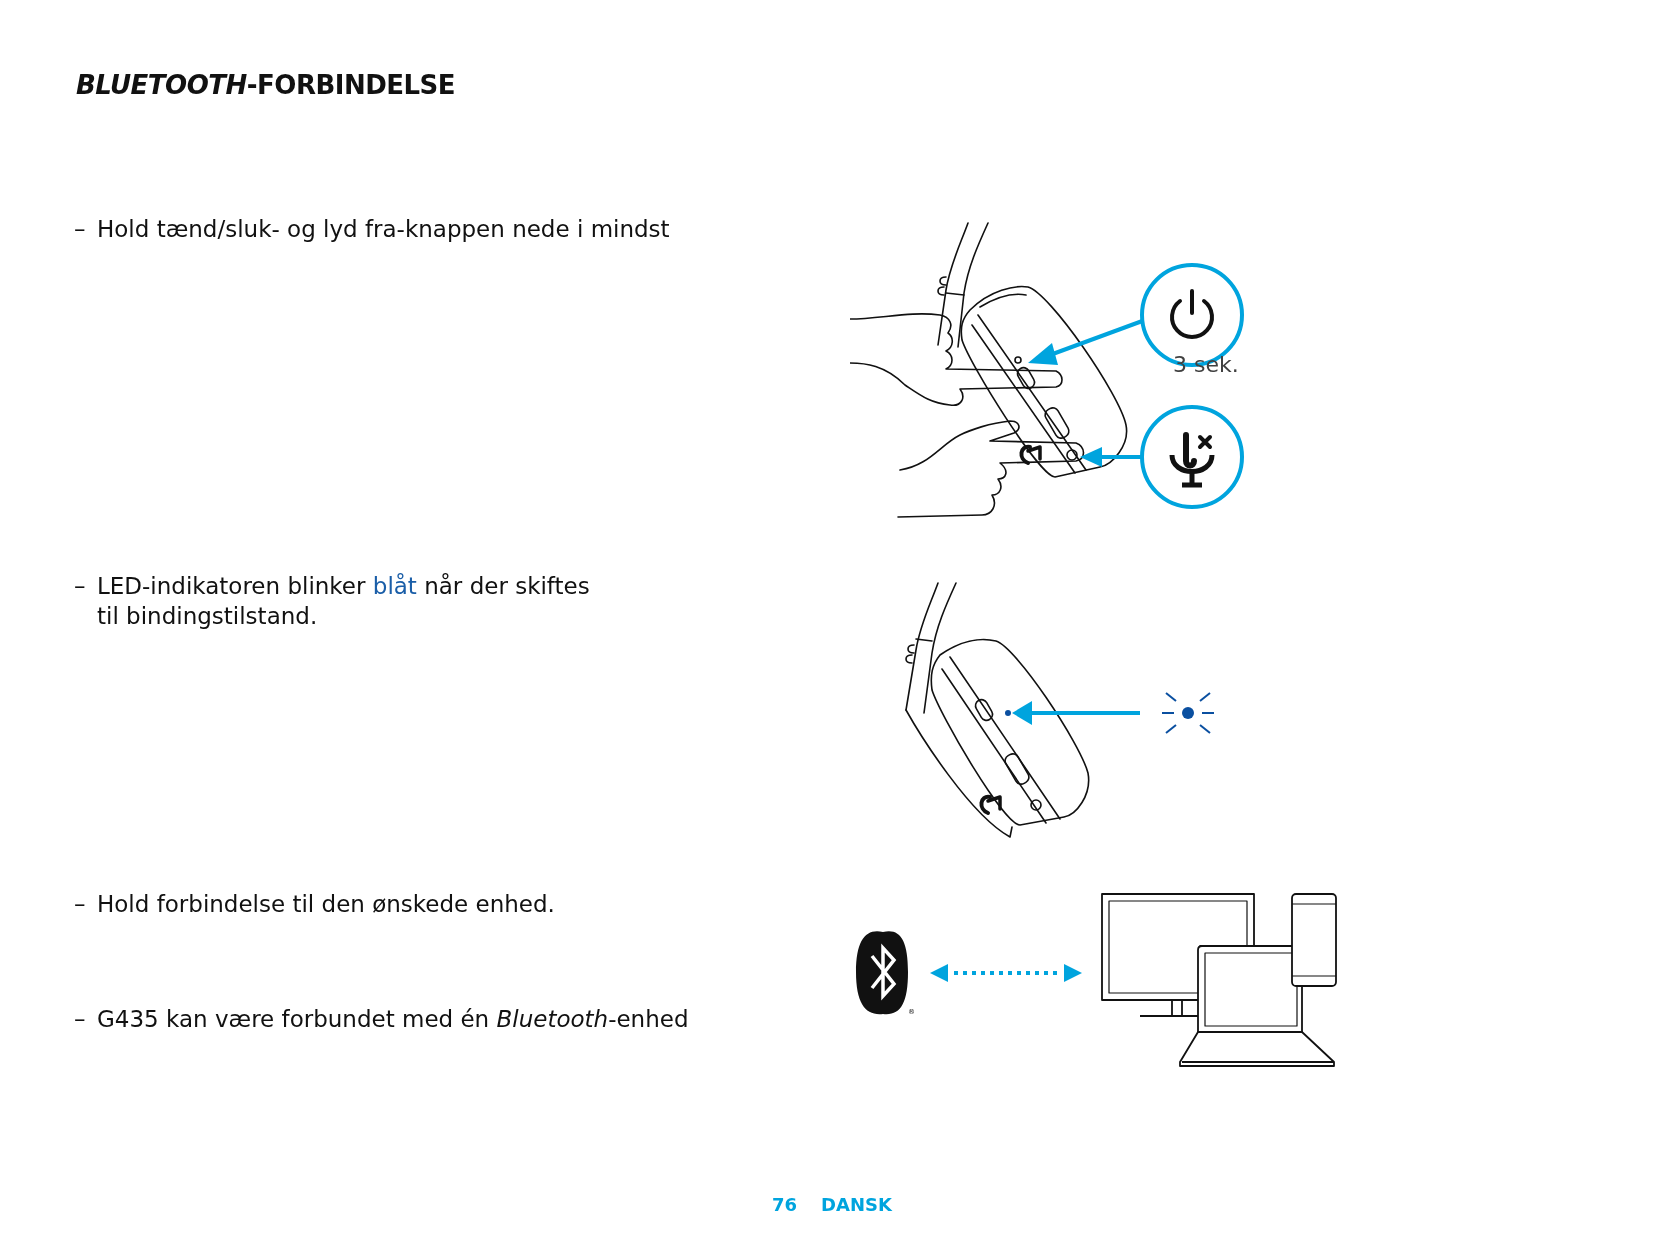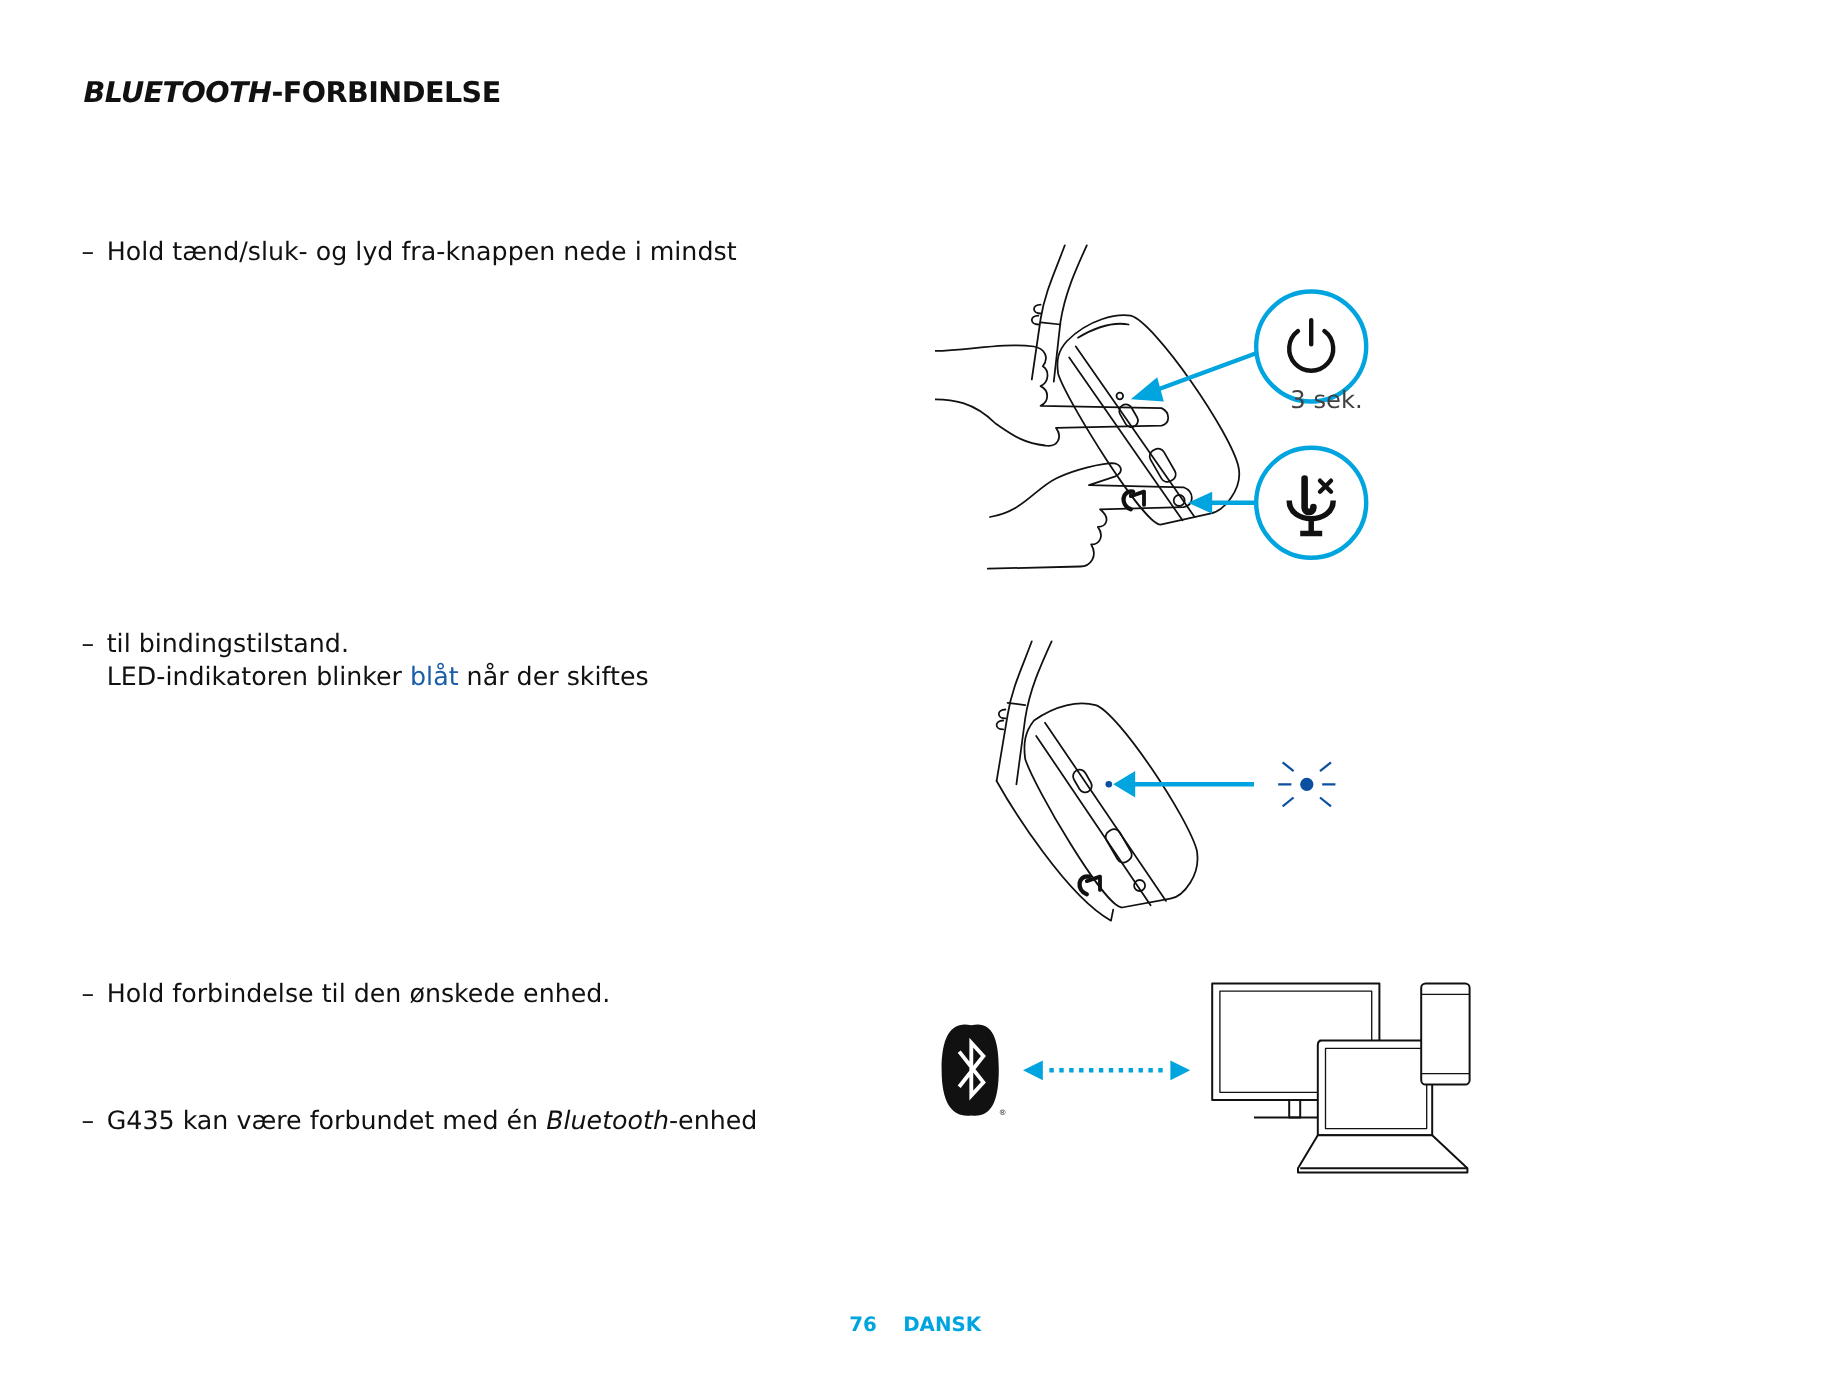--- a/index.html
+++ b/index.html
@@ -26,22 +26,22 @@
   <span class="it">BLUETOOTH</span><span>-FORBINDELSE</span>
 </div>
 
 <div class="bullet" style="top:214px">
   <span class="dash">–</span>
   <span class="txt">Hold tænd/sluk- og lyd fra-knappen nede i mindst</span>
 </div>
 
 <div class="bullet" style="top:571px">
   <span class="dash">–</span>
+  <span class="txt"><span>LED-indikatoren blinker </span><span class="blue">blåt</span><span> når der skiftes</span></span>
   <span class="txt">til bindingstilstand.</span>
-  <span class="txt"><span>LED-indikatoren blinker </span><span class="blue">blåt</span><span> når der skiftes</span></span>
 </div>
 
 <div class="bullet" style="top:889px">
   <span class="dash">–</span>
   <span class="txt">Hold forbindelse til den ønskede enhed.</span>
 </div>
 
 <div class="bullet" style="top:1004px">
   <span class="dash">–</span>
   <span class="txt"><span>G435 kan være forbundet med én </span><span class="em">Bluetooth</span><span>-enhed</span></span>

